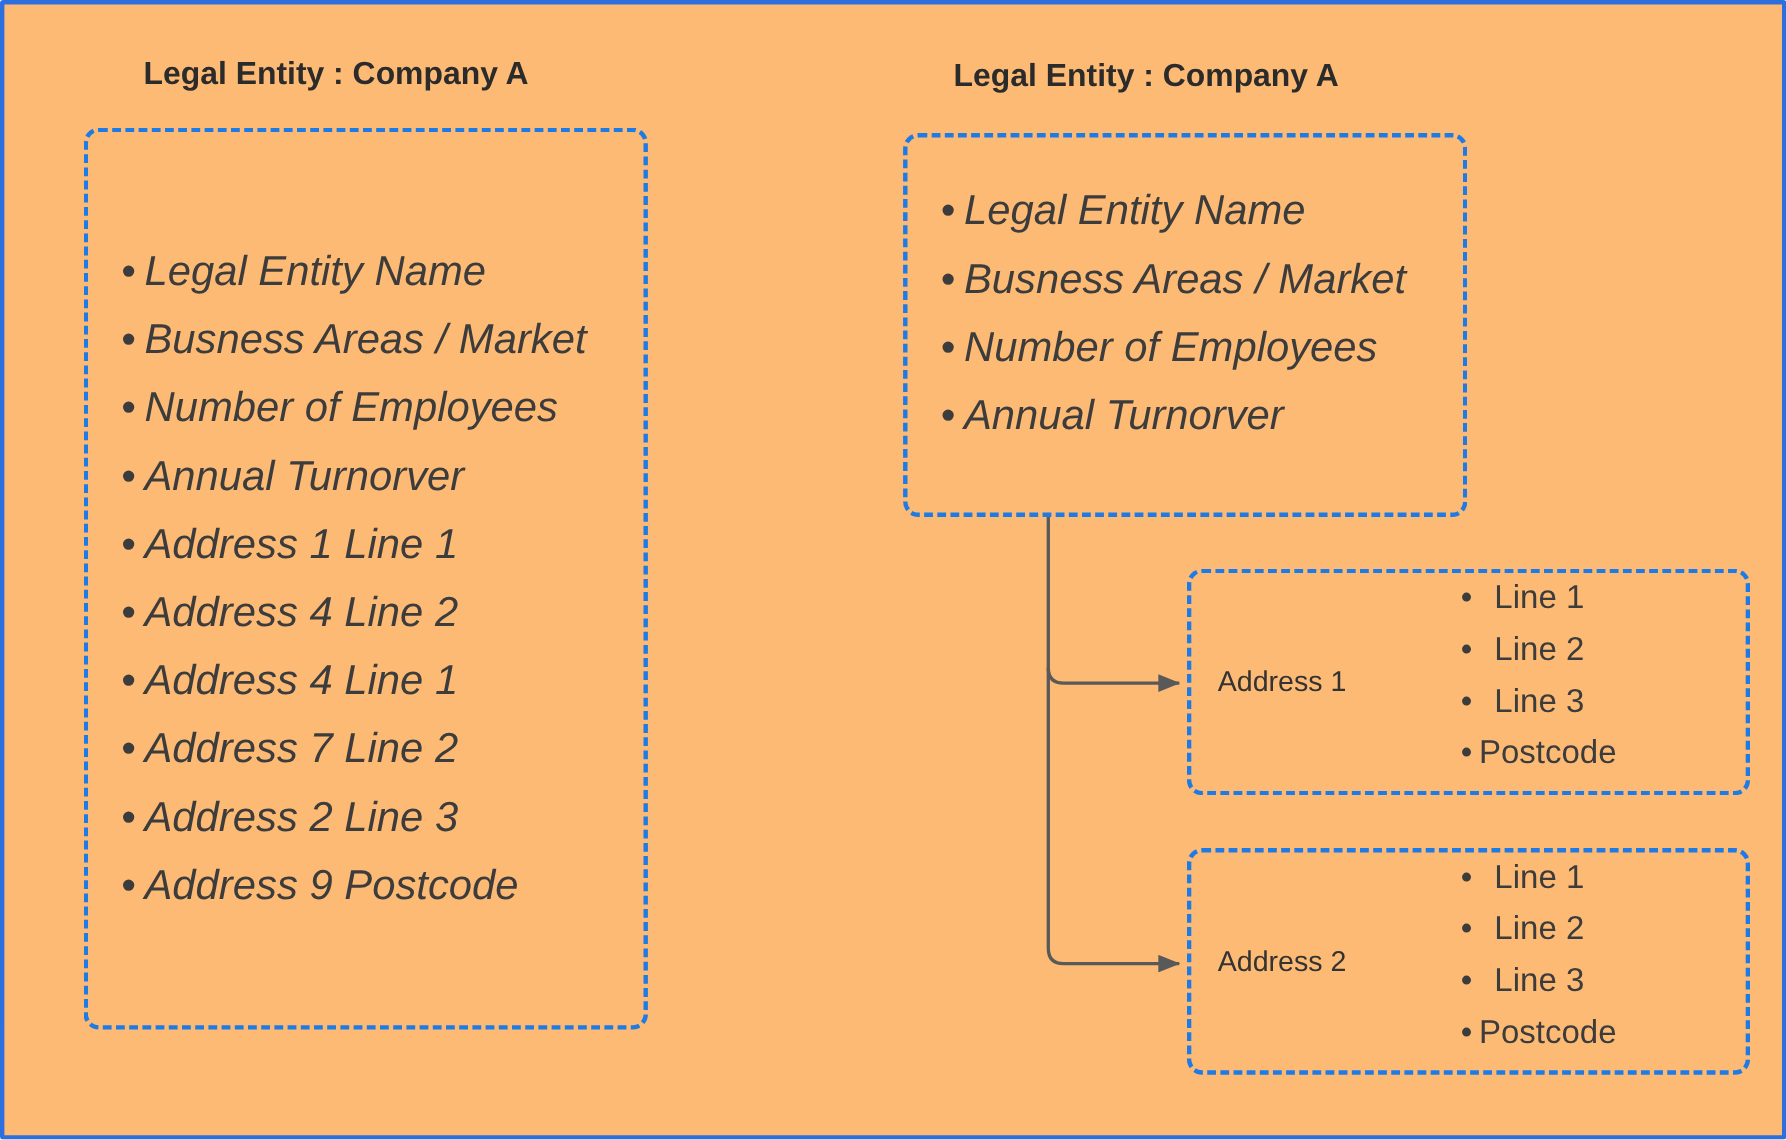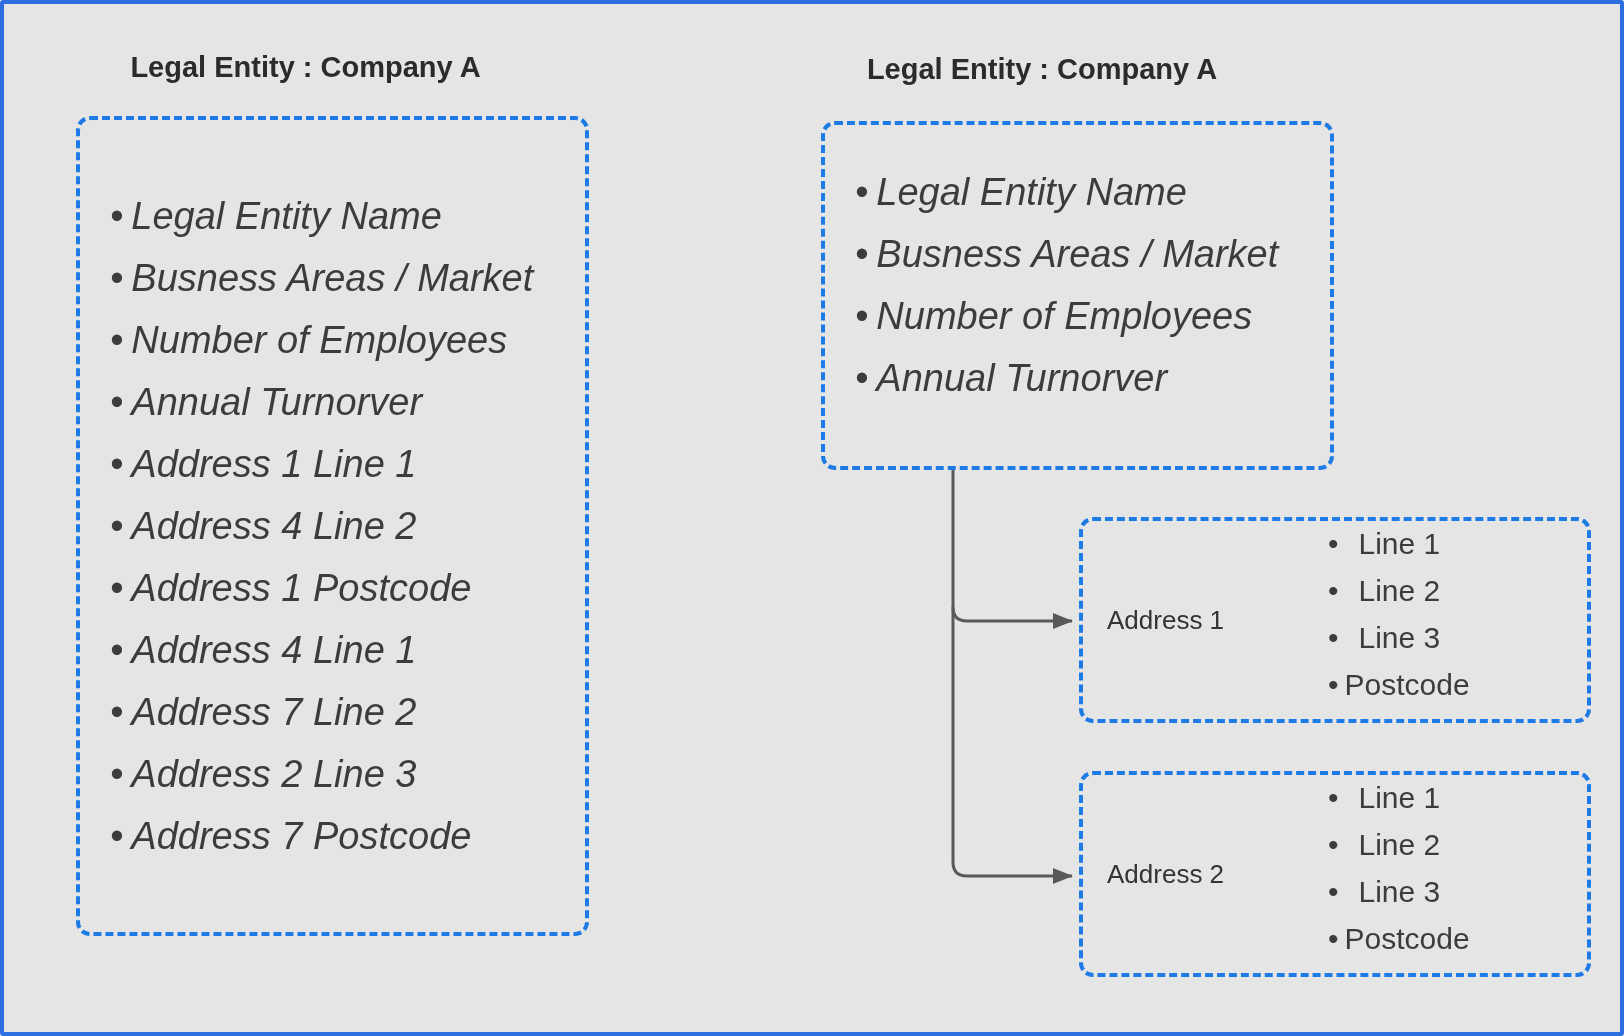--- a/index.html
+++ b/index.html
@@ -8,21 +8,21 @@
     --connector:#595959;
     --text:#3c3c3c;
     --title-text:#2b2b2b;
   }
   *{margin:0;padding:0;box-sizing:border-box;}
   html,body{background:#ffffff;}
   .canvas{
     position:relative;
     width:1624px;
     height:1036px;
-    background:#e5e5e5;
+    background:#fdba74;
     border:4px solid var(--frame-border);
     border-radius:3px;
     font-family:"Liberation Sans", sans-serif;
     overflow:hidden;
   }
   .title{
     position:absolute;
     text-align:center;
     font-size:29px;
     font-weight:bold;
@@ -111,25 +111,24 @@
   <div class="title right-title">Legal Entity : Company A</div>
 
   <div class="dashed-box left-entity-box">
     <ul class="attr-list">
       <li>Legal Entity Name</li>
       <li>Busness Areas / Market</li>
       <li>Number of Employees</li>
       <li>Annual Turnorver</li>
       <li>Address 1 Line 1</li>
       <li>Address 4 Line 2</li>
-      <li>Address 1 Postcode</li>
       <li>Address 4 Line 1</li>
       <li>Address 7 Line 2</li>
       <li>Address 2 Line 3</li>
-      <li>Address 7 Postcode</li>
+      <li>Address 9 Postcode</li>
     </ul>
   </div>
 
   <div class="dashed-box right-entity-box">
     <ul class="attr-list">
       <li>Legal Entity Name</li>
       <li>Busness Areas / Market</li>
       <li>Number of Employees</li>
       <li>Annual Turnorver</li>
     </ul>

